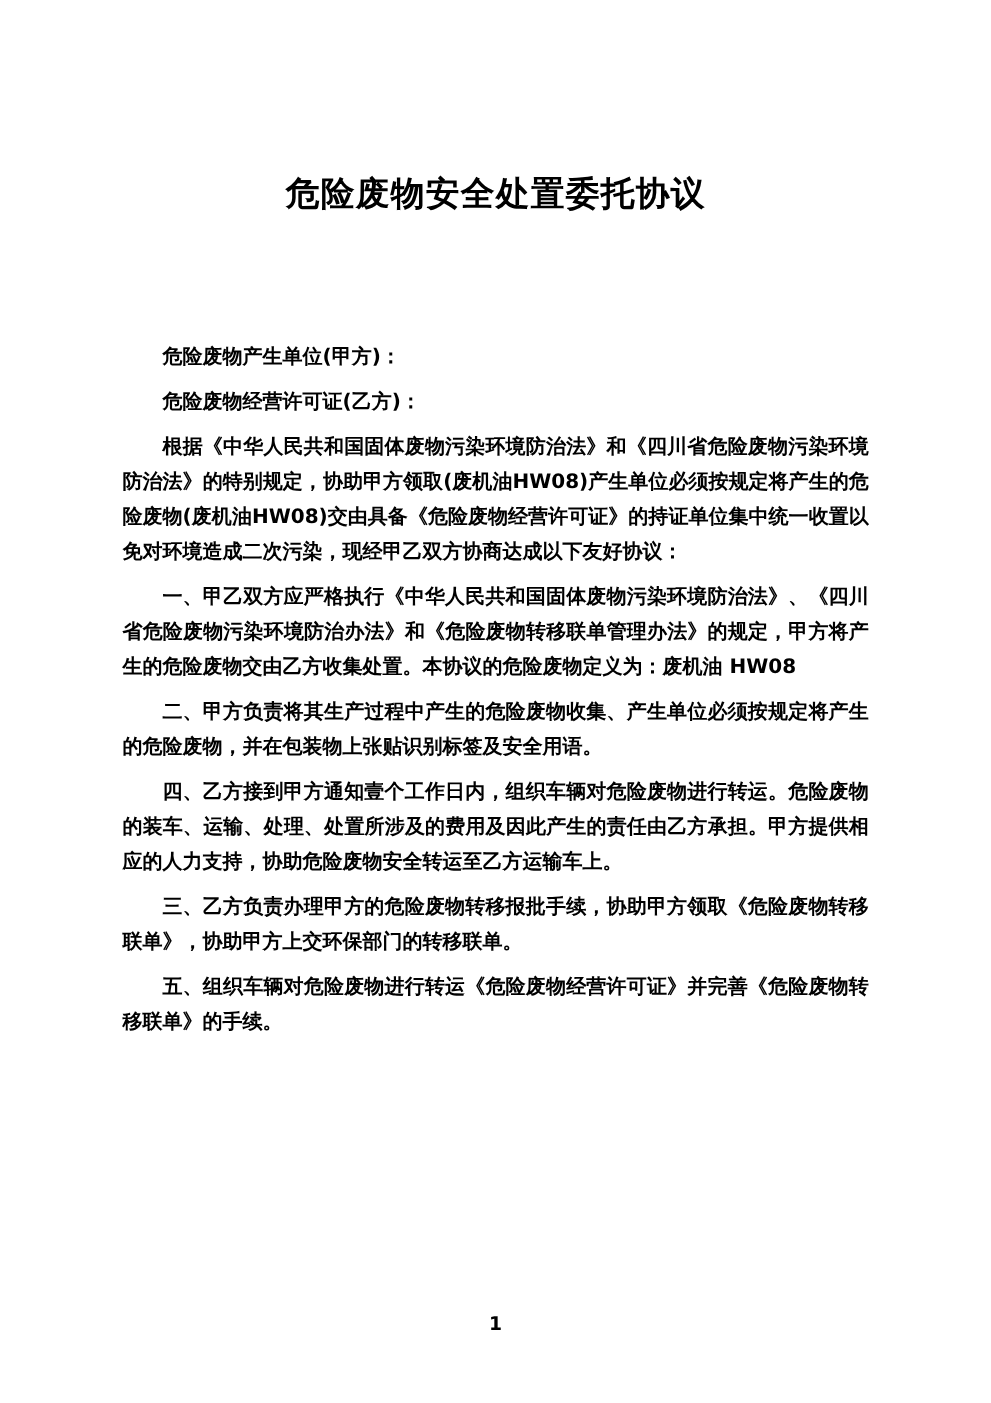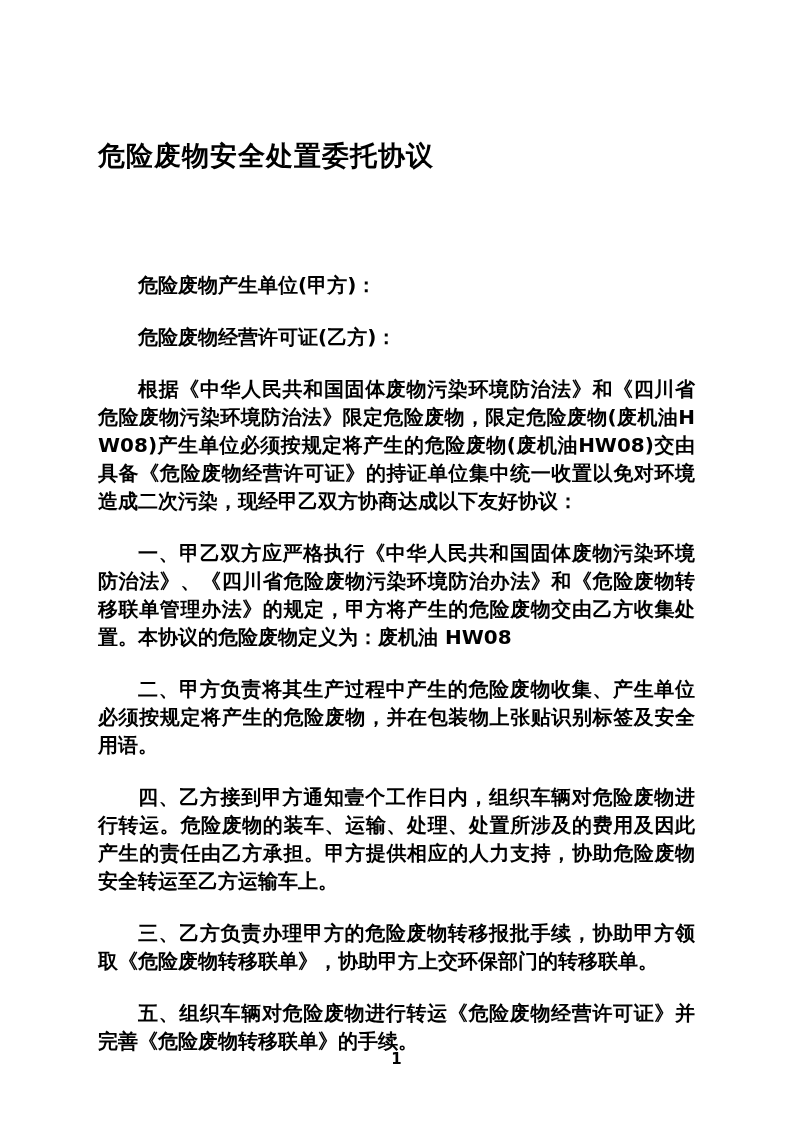--- a/index.html
+++ b/index.html
@@ -18,31 +18,31 @@
   .page {
     position: absolute;
     inset: 0;
     padding: 0 98px;
     box-sizing: border-box;
   }
   .doc-title {
     margin: 0;
     padding-top: 138px;
     margin-bottom: 98px;
-    text-align: left;
+    text-align: center;
     font-size: 27px;
     line-height: 35px;
     font-weight: bold;
     letter-spacing: 1px;
   }
   .para {
-    font-size: 20px;
+    font-size: 16px;
     line-height: 28px;
     font-weight: 600;
-    margin: 24px 0;
+    margin: 8px 0;
     text-indent: 2em;
     text-align: justify;
     word-break: break-all;
   }
   .page-number {
     position: absolute;
     bottom: 54px;
     left: 0;
     right: 0;
     text-align: center;
@@ -53,21 +53,21 @@
 </head>
 <body>
 
 <div class="page">
   <h1 class="doc-title">危险废物安全处置委托协议</h1>
 
   <p class="para">危险废物产生单位(甲方)：</p>
 
   <p class="para">危险废物经营许可证(乙方)：</p>
 
-  <p class="para">根据《中华人民共和国固体废物污染环境防治法》和《四川省危险废物污染环境防治法》限定危险废物，限定危险废物(废机油HW08)产生单位必须按规定将产生的危险废物(废机油HW08)交由具备《危险废物经营许可证》的持证单位集中统一收置以免对环境造成二次污染，现经甲乙双方协商达成以下友好协议：</p>
+  <p class="para">根据《中华人民共和国固体废物污染环境防治法》和《四川省危险废物污染环境防治法》的特别规定，协助甲方领取(废机油HW08)产生单位必须按规定将产生的危险废物(废机油HW08)交由具备《危险废物经营许可证》的持证单位集中统一收置以免对环境造成二次污染，现经甲乙双方协商达成以下友好协议：</p>
 
   <p class="para">一、甲乙双方应严格执行《中华人民共和国固体废物污染环境防治法》、《四川省危险废物污染环境防治办法》和《危险废物转移联单管理办法》的规定，甲方将产生的危险废物交由乙方收集处置。本协议的危险废物定义为：废机油 HW08</p>
 
   <p class="para">二、甲方负责将其生产过程中产生的危险废物收集、产生单位必须按规定将产生的危险废物，并在包装物上张贴识别标签及安全用语。</p>
 
   <p class="para">四、乙方接到甲方通知壹个工作日内，组织车辆对危险废物进行转运。危险废物的装车、运输、处理、处置所涉及的费用及因此产生的责任由乙方承担。甲方提供相应的人力支持，协助危险废物安全转运至乙方运输车上。</p>
 
   <p class="para">三、乙方负责办理甲方的危险废物转移报批手续，协助甲方领取《危险废物转移联单》，协助甲方上交环保部门的转移联单。</p>
 
   <p class="para">五、组织车辆对危险废物进行转运《危险废物经营许可证》并完善《危险废物转移联单》的手续。</p>

